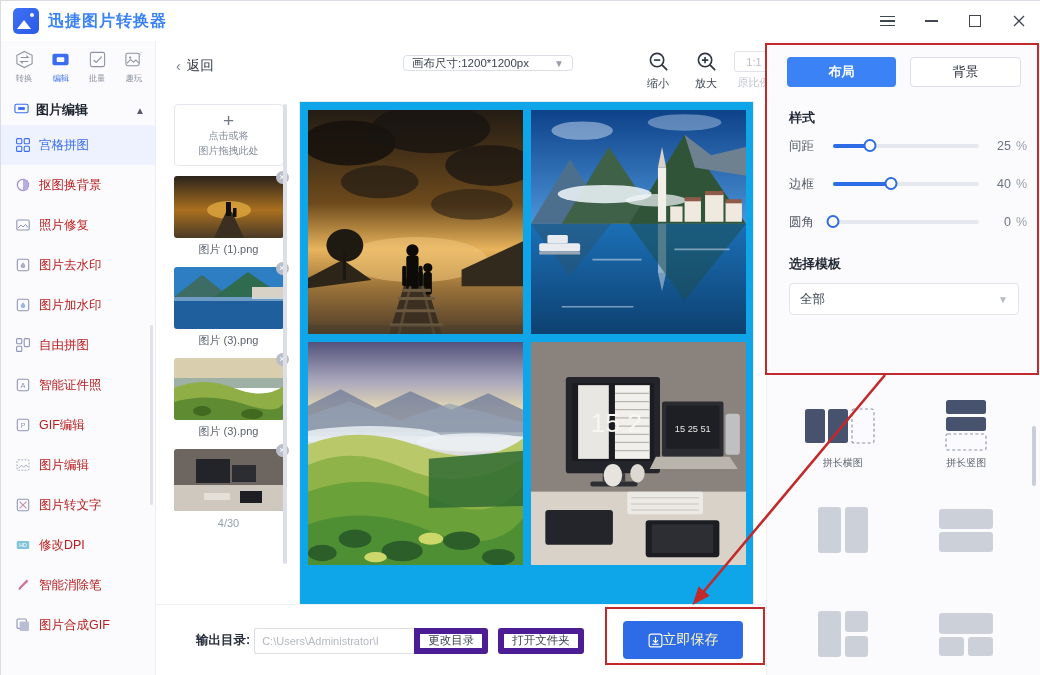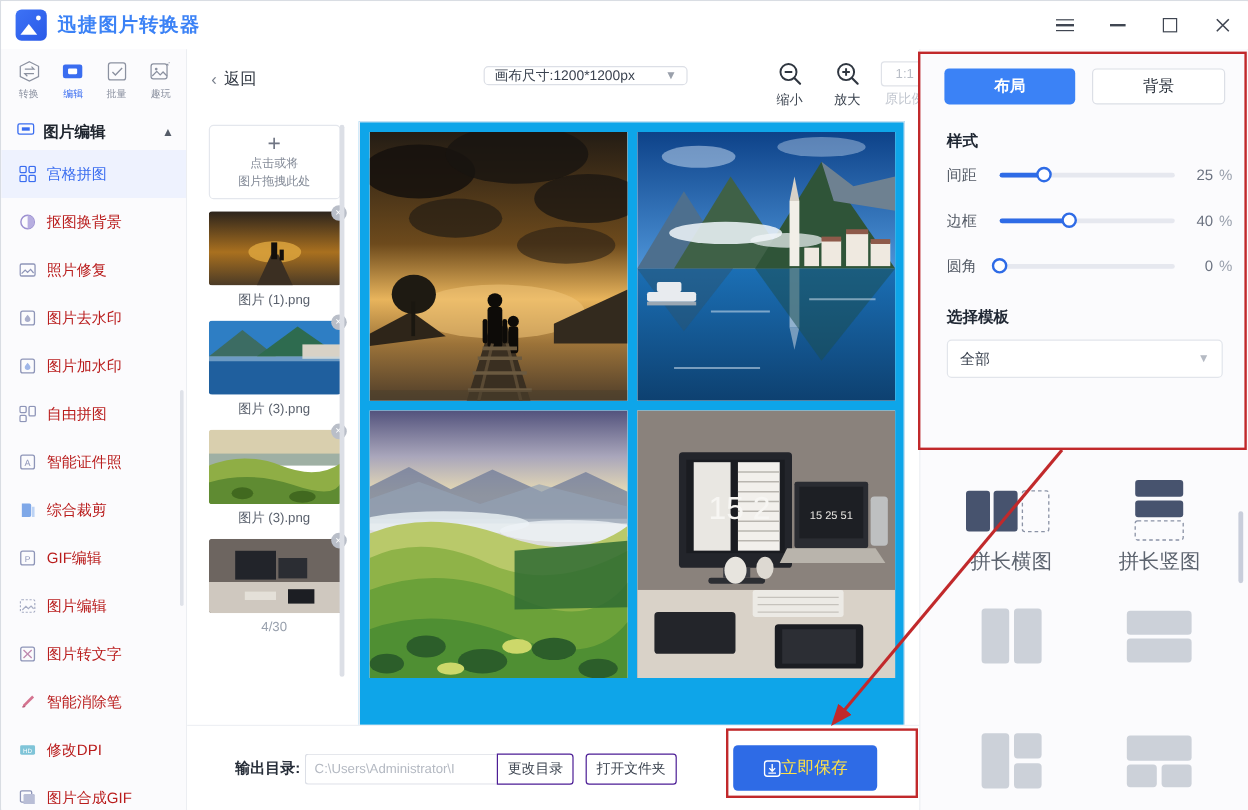--- a/index.html
+++ b/index.html
@@ -166,31 +166,31 @@
     display: flex; align-items: center; padding-left: 40px;
   }
   .outlabel { font-size: 12.5px; font-weight: bold; color: #272e39; }
   .outpath {
     margin-left: 4px; width: 160px; height: 26px; border: 1px solid #dcdfe6;
     border-right: none; border-radius: 3px 0 0 3px; background: #fff;
     display: flex; align-items: center; padding-left: 7px;
     font-size: 11px; color: #b4b9c2; overflow: hidden; white-space: nowrap;
   }
   .smallbtn {
-    height: 26px; border: 1px solid #4c1d95; background: #fff;
+    height: 26px; border: 6px solid #4c1d95; background: #fff;
     display: flex; align-items: center; padding: 0 8px;
     font-size: 11.5px; color: #3b434f;
   }
   .smallbtn.attached { border-radius: 0 3px 3px 0; }
   .smallbtn.loose { border-radius: 3px; margin-left: 10px; }
   .savebtn {
-    position: absolute; left: 455px; top: 16px;
+    position: absolute; left: 467px; top: 16px;
     width: 120px; height: 38px; background: #2e6be6; border-radius: 4px;
     display: flex; align-items: center; justify-content: center; gap: 0;
-    color: #fde047; font-size: 14px;
+    color: #fef9c3; font-size: 14px;
   }
   .savebtn .dl { width: 15px; height: 15px; display:flex; align-items:center; justify-content:center; }
 
   
   .rightpanel {
     position: absolute; left: 765px; top: 40px; width: 275px; height: 635px;
     background: #fbfbfd; border-left: 1px solid #edeff3;
   }
   .segrow { display: flex; gap: 14px; padding: 16px 20px 0 20px; }
   .seg {
@@ -223,21 +223,21 @@
   }
   .selectbox .sb-ch { margin-left: auto; color: #b5bac3; font-size: 10px; }
 
   .tmplgrid {
     position: absolute; left: 0; top: 345px; width: 275px; height: 290px;
     display: grid; grid-template-columns: 1fr 1fr; grid-auto-rows: 104px;
     padding: 12px 14px 0 14px; overflow: hidden;
   }
   .tmpl { display: flex; flex-direction: column; align-items: center; justify-content: flex-start; }
   .tmpl .tm-art { height: 56px; display: flex; align-items: center; justify-content: center; }
-  .tmpl .tm-lb { font-size: 17px; color: #5d646f; margin-top: 2px; }
+  .tmpl .tm-lb { font-size: 10px; color: #5d646f; margin-top: 2px; }
   .rp-scroll {
     position: absolute; right: 5px; top: 385px; width: 4px; height: 60px;
     background: #c9cedb; border-radius: 2px;
   }
 
   
   .redbox { position: absolute; border: 2px solid #c1292b; pointer-events: none; }
   .annot-svg { position: absolute; left: 0; top: 0; width: 1040px; height: 675px; pointer-events: none; }
 </style>
 </head>
@@ -386,29 +386,20 @@
           <svg width="14" height="14" viewBox="0 0 14 14">
               <rect x="1.3" y="1.3" width="11.4" height="11.4" rx="1.6" fill="none" stroke="#8e95b8" stroke-width="1.1"></rect>
               <text x="7" y="10" font-size="7.5" text-anchor="middle" fill="#8e95b8" font-family="Liberation Sans">A</text>
             </svg>
         </span>
         <span class="ni-lb">智能证件照</span>
       </div>
       <div class="navitem">
         <span class="ni-ico">
           <svg width="14" height="14" viewBox="0 0 14 14">
-              <path d="M2.2 1.6h6.4a1.4 1.4 0 0 1 1.4 1.4v8.4a1.4 1.4 0 0 1-1.4 1.4H2.2z" fill="#7fa8e8"></path>
-              <path d="M10.6 4.2h2.2v8.6H10.6z" fill="#bcd3f5"></path>
-            </svg>
-        </span>
-        <span class="ni-lb">综合裁剪</span>
-      </div>
-      <div class="navitem">
-        <span class="ni-ico">
-          <svg width="14" height="14" viewBox="0 0 14 14">
               <rect x="1.3" y="1.3" width="11.4" height="11.4" rx="1.6" fill="none" stroke="#8e95b8" stroke-width="1.1"></rect>
               <text x="7" y="10" font-size="7" text-anchor="middle" fill="#8e95b8" font-family="Liberation Sans">P</text>
             </svg>
         </span>
         <span class="ni-lb">GIF编辑</span>
       </div>
       <div class="navitem">
         <span class="ni-ico">
           <svg width="14" height="14" viewBox="0 0 14 14">
               <rect x="1" y="1.8" width="12" height="10.4" rx="1.2" fill="none" stroke="#a7adc4" stroke-width="1" stroke-dasharray="1.8 1.4"></rect>
@@ -422,34 +413,34 @@
           <svg width="14" height="14" viewBox="0 0 14 14">
               <rect x="1.3" y="1.3" width="11.4" height="11.4" rx="1.6" fill="none" stroke="#8e95b8" stroke-width="1.1"></rect>
               <path d="M3.6 3.6l6.8 6.8M10.4 3.6l-6.8 6.8" stroke="#c08ab0" stroke-width="1.1"></path>
             </svg>
         </span>
         <span class="ni-lb">图片转文字</span>
       </div>
       <div class="navitem">
         <span class="ni-ico">
           <svg width="14" height="14" viewBox="0 0 14 14">
+              <rect x="0.8" y="3" width="12.4" height="8" rx="1.2" fill="#7fc4d8"></rect>
+              <text x="7" y="9.2" font-size="5.2" text-anchor="middle" fill="#fff" font-family="Liberation Sans">HD</text>
+            </svg>
+        </span>
+        <span class="ni-lb">修改DPI</span>
+      </div>
+      <div class="navitem">
+        <span class="ni-ico">
+          <svg width="14" height="14" viewBox="0 0 14 14">
               <path d="M10.8 1.6l1.6 1.6-7.4 7.4-2.3.7.7-2.3z" fill="#d4738f"></path>
               <path d="M2.7 11.3l2.3-.7" stroke="#b55a78" stroke-width="1"></path>
             </svg>
         </span>
         <span class="ni-lb">智能消除笔</span>
-      </div>
-      <div class="navitem">
-        <span class="ni-ico">
-          <svg width="14" height="14" viewBox="0 0 14 14">
-              <rect x="0.8" y="3" width="12.4" height="8" rx="1.2" fill="#7fc4d8"></rect>
-              <text x="7" y="9.2" font-size="5.2" text-anchor="middle" fill="#fff" font-family="Liberation Sans">HD</text>
-            </svg>
-        </span>
-        <span class="ni-lb">修改DPI</span>
       </div>
       <div class="navitem">
         <span class="ni-ico">
           <svg width="14" height="14" viewBox="0 0 14 14">
               <rect x="1" y="1" width="9.4" height="9.4" rx="1.2" fill="none" stroke="#8e95b8" stroke-width="1.1"></rect>
               <rect x="3.6" y="3.6" width="9.4" height="9.4" rx="1.2" fill="#b9bed6"></rect>
             </svg>
         </span>
         <span class="ni-lb">图片合成GIF</span>
       </div>

